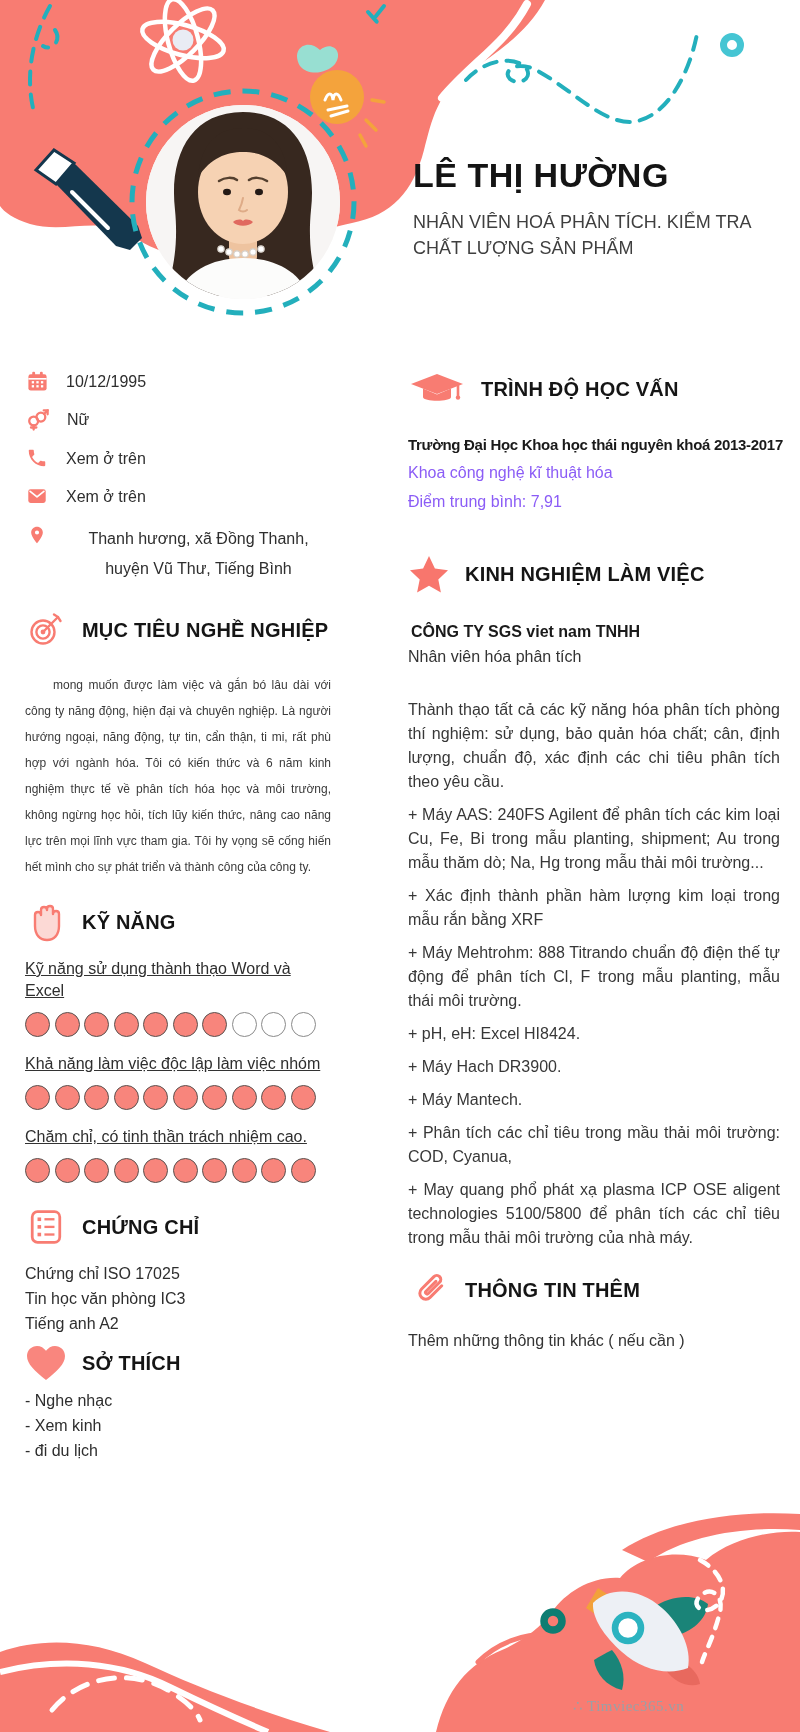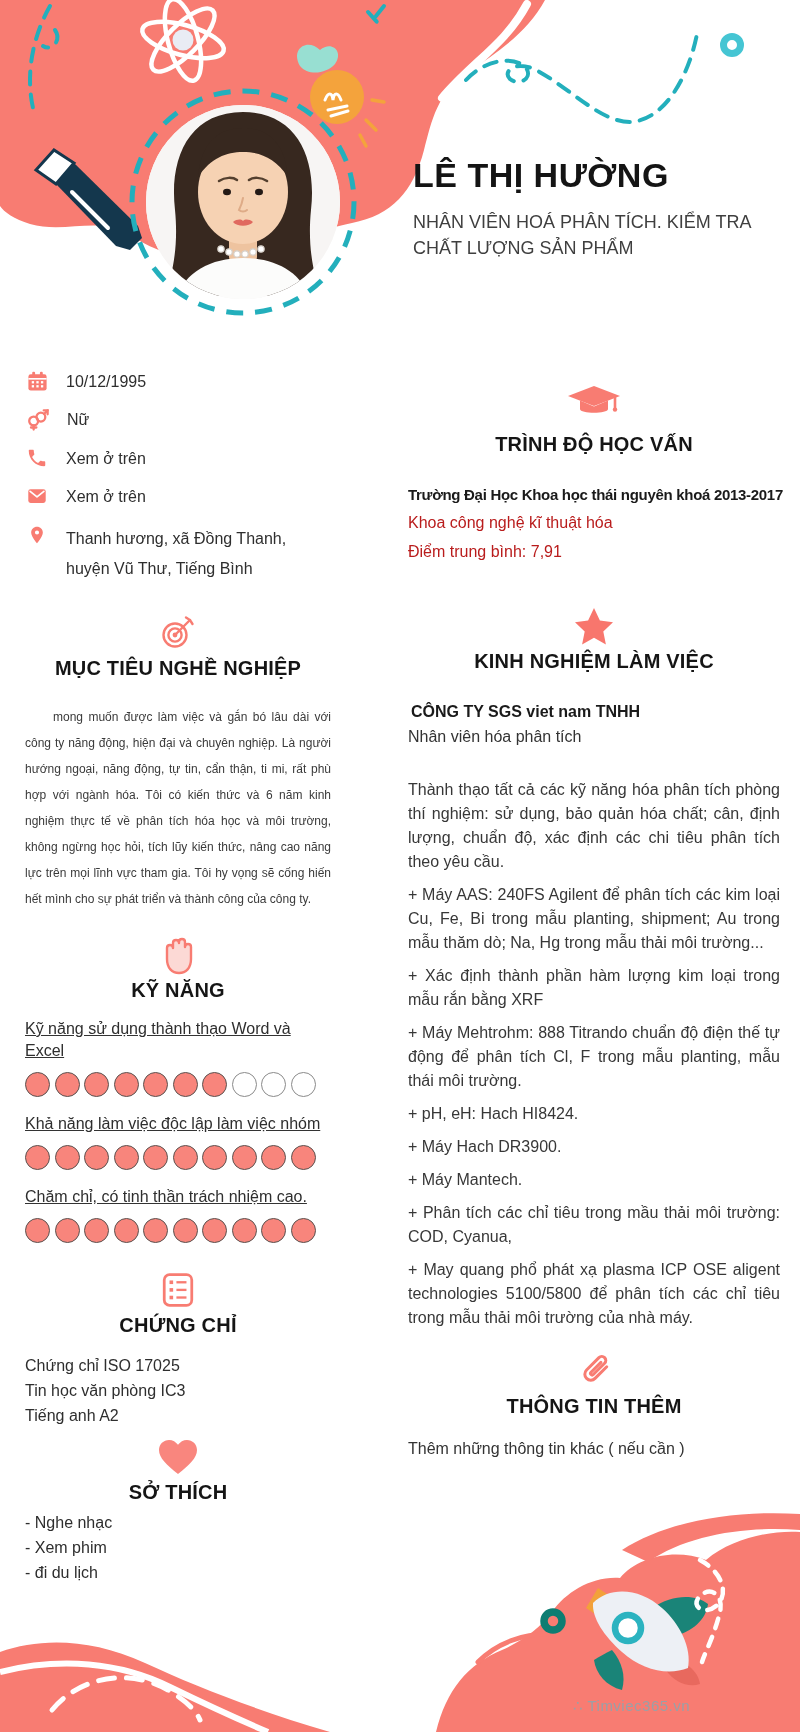--- a/index.html
+++ b/index.html
@@ -7,50 +7,50 @@
         font-family:"Liberation Sans",sans-serif;color:#333;}
   svg{display:block;}
   .top-deco{position:absolute;left:0;top:0;z-index:0;}
   .bottom-deco{position:absolute;left:0;top:1410px;z-index:0;}
   .photo{position:absolute;left:123px;top:82px;z-index:3;}
   .header-block{position:absolute;left:413px;top:156px;width:372px;z-index:2;}
   .cv-name{font-size:34px;font-weight:bold;color:#141414;letter-spacing:.5px;margin:0;}
   .cv-title{font-size:18px;color:#3f3f3f;line-height:26px;margin-top:14px;}
   .col-left{position:absolute;left:25px;top:370px;width:306px;z-index:2;}
   .col-right{position:absolute;left:408px;top:372px;width:372px;z-index:2;}
-  .info-list{list-style:none;margin:0;padding:0;}
+  .info-list{list-style:none;margin:0;padding:0;text-align:center;}
   .info-list li{display:flex;align-items:flex-start;gap:17px;margin-bottom:15px;font-size:16px;
                 color:#2e2e2e;line-height:22px;}
   .info-list li .txt{padding-top:1px;}
   .info-list li.addr{line-height:30px;}
   .ic{flex:0 0 24px;display:flex;justify-content:center;}
-  .sec-head{display:flex;align-items:center;gap:3px;margin-top:28px;flex-direction:column;}
+  .sec-head{display:flex;align-items:center;gap:15px;margin-top:28px;}
   .sec-head h2{font-size:20px;font-weight:bold;color:#151515;margin:0;letter-spacing:.2px;}
   .ic-big{flex:0 0 42px;display:flex;justify-content:center;align-items:center;}
   .objective{margin:24px 0 0 0;font-size:12px;line-height:26px;text-align:justify;
              text-indent:28px;color:#3a3a3a;}
   .skill{margin-top:16px;text-decoration:underline;}
   .skill-label{font-size:16px;color:#2e2e2e;line-height:22px;}
   .dots{display:flex;gap:4.5px;margin-top:10px;}
   .dot{width:25px;height:25px;border-radius:50%;box-sizing:border-box;}
   .dot.filled{background:#f8857c;border:1.6px solid #5a5250;}
   .dot.empty{background:#fff;border:1.6px solid #8a8a8a;}
   .plain-list{margin-top:16px;font-size:16px;color:#2e2e2e;}
   .plain-list div{line-height:25px;}
   .hob .plain-list{margin-top:6px;}
   .hob-head{margin-top:8px;}
   .school{margin-top:30px;font-size:15px;font-weight:bold;color:#1a1a1a;letter-spacing:-.3px;white-space:nowrap;}
-  .edu-line{margin-top:11px;font-size:16px;color:#b91c1c;}
+  .edu-line{margin-top:11px;font-size:16px;color:#8b5cf6;}
   .company{margin-top:30px;font-size:16px;font-weight:bold;color:#1a1a1a;padding-left:3px;}
   .period{margin-top:10px;font-size:16px;font-weight:bold;color:#1a1a1a;}
   .role{margin-top:7px;font-size:16px;color:#333;}
   .details{margin-top:32px;}
   .details p{margin:0 0 9px 0;font-size:16px;line-height:24px;text-align:justify;color:#373737;}
   .additional{margin-top:22px;font-size:16px;color:#333;}
-  .watermark{position:absolute;left:573px;top:1697px;z-index:4;font-family:Liberation Sans, sans-serif;
+  .watermark{position:absolute;left:573px;top:1697px;z-index:4;font-family:Liberation Serif, serif;
              font-size:15px;color:#9aa0a6;letter-spacing:.5px;}
 </style>
 </head>
 <body>
 
 <div class="page">
 
   <svg class="top-deco" width="800" height="345" viewBox="0 0 800 345">
     <path d="M0,0 L545,0 C528,32 498,52 468,72 C437,93 432,120 424,150 C413,192 392,215 352,223 C315,230 300,244 272,256 C225,276 165,258 128,234 C100,216 64,234 30,224 C14,219 4,212 0,206 Z" fill="#f87c72"></path>
     <path d="M527,4 C505,45 472,62 442,98" stroke="#fff" stroke-width="8" fill="none" stroke-linecap="round"></path>
@@ -273,21 +273,21 @@
       <div class="sec-head hob-head">
         <span class="ic-big">
           <svg width="42" height="38" viewBox="0 0 44 40">
               <path d="M22 38 C10 28 2 21 2 12.5 C2 6.5 6.8 2 12.6 2 C16.4 2 19.9 4 22 7.2 C24.1 4 27.6 2 31.4 2 C37.2 2 42 6.5 42 12.5 C42 21 34 28 22 38 Z" fill="#f9867e"></path>
             </svg>
         </span>
         <h2>SỞ THÍCH</h2>
       </div>
       <div class="plain-list">
         <div>- Nghe nhạc</div>
-        <div>- Xem phim</div>
+        <div>- Xem kinh</div>
         <div>- đi du lịch</div>
       </div>
     </div>
   </div>
 
   <div class="col-right">
 
     <div class="sec-head" style="margin-top:0">
       <span class="ic-big" style="flex-basis:58px">
         <svg width="56" height="34" viewBox="0 0 56 34">
@@ -312,21 +312,21 @@
       <h2>KINH NGHIỆM LÀM VIỆC</h2>
     </div>
     <div class="company">CÔNG TY SGS viet nam TNHH</div>
     <div class="role">Nhân viên hóa phân tích</div>
 
     <div class="details">
       <p>Thành thạo tất cả các kỹ năng hóa phân tích phòng thí nghiệm: sử dụng, bảo quản hóa chất; cân, định lượng, chuẩn độ, xác định các chi tiêu phân tích theo yêu cầu.</p>
       <p>+ Máy AAS: 240FS Agilent để phân tích các kim loại Cu, Fe, Bi trong mẫu planting, shipment; Au trong mẫu thăm dò; Na, Hg trong mẫu thải môi trường...</p>
       <p>+ Xác định thành phần hàm lượng kim loại trong mẫu rắn bằng XRF</p>
       <p>+ Máy Mehtrohm: 888 Titrando chuẩn độ điện thế tự động để phân tích Cl, F trong mẫu planting, mẫu thái môi trường.</p>
-      <p>+ pH, eH: Hach HI8424.</p>
+      <p>+ pH, eH: Excel HI8424.</p>
       <p>+ Máy Hach DR3900.</p>
       <p>+ Máy Mantech.</p>
       <p>+ Phân tích các chỉ tiêu trong mầu thải môi trường: COD, Cyanua,</p>
       <p>+ May quang phổ phát xạ plasma ICP OSE aligent technologies 5100/5800 để phân tích các chỉ tiêu trong mẫu thải môi trường của nhà máy.</p>
     </div>
 
     <div class="sec-head" style="margin-top:20px">
       <span class="ic-big">
         <svg width="40" height="40" viewBox="0 0 40 40" fill="none" stroke="#f87c72" stroke-width="3" stroke-linecap="round">
             <g transform="rotate(45 20 20)">

